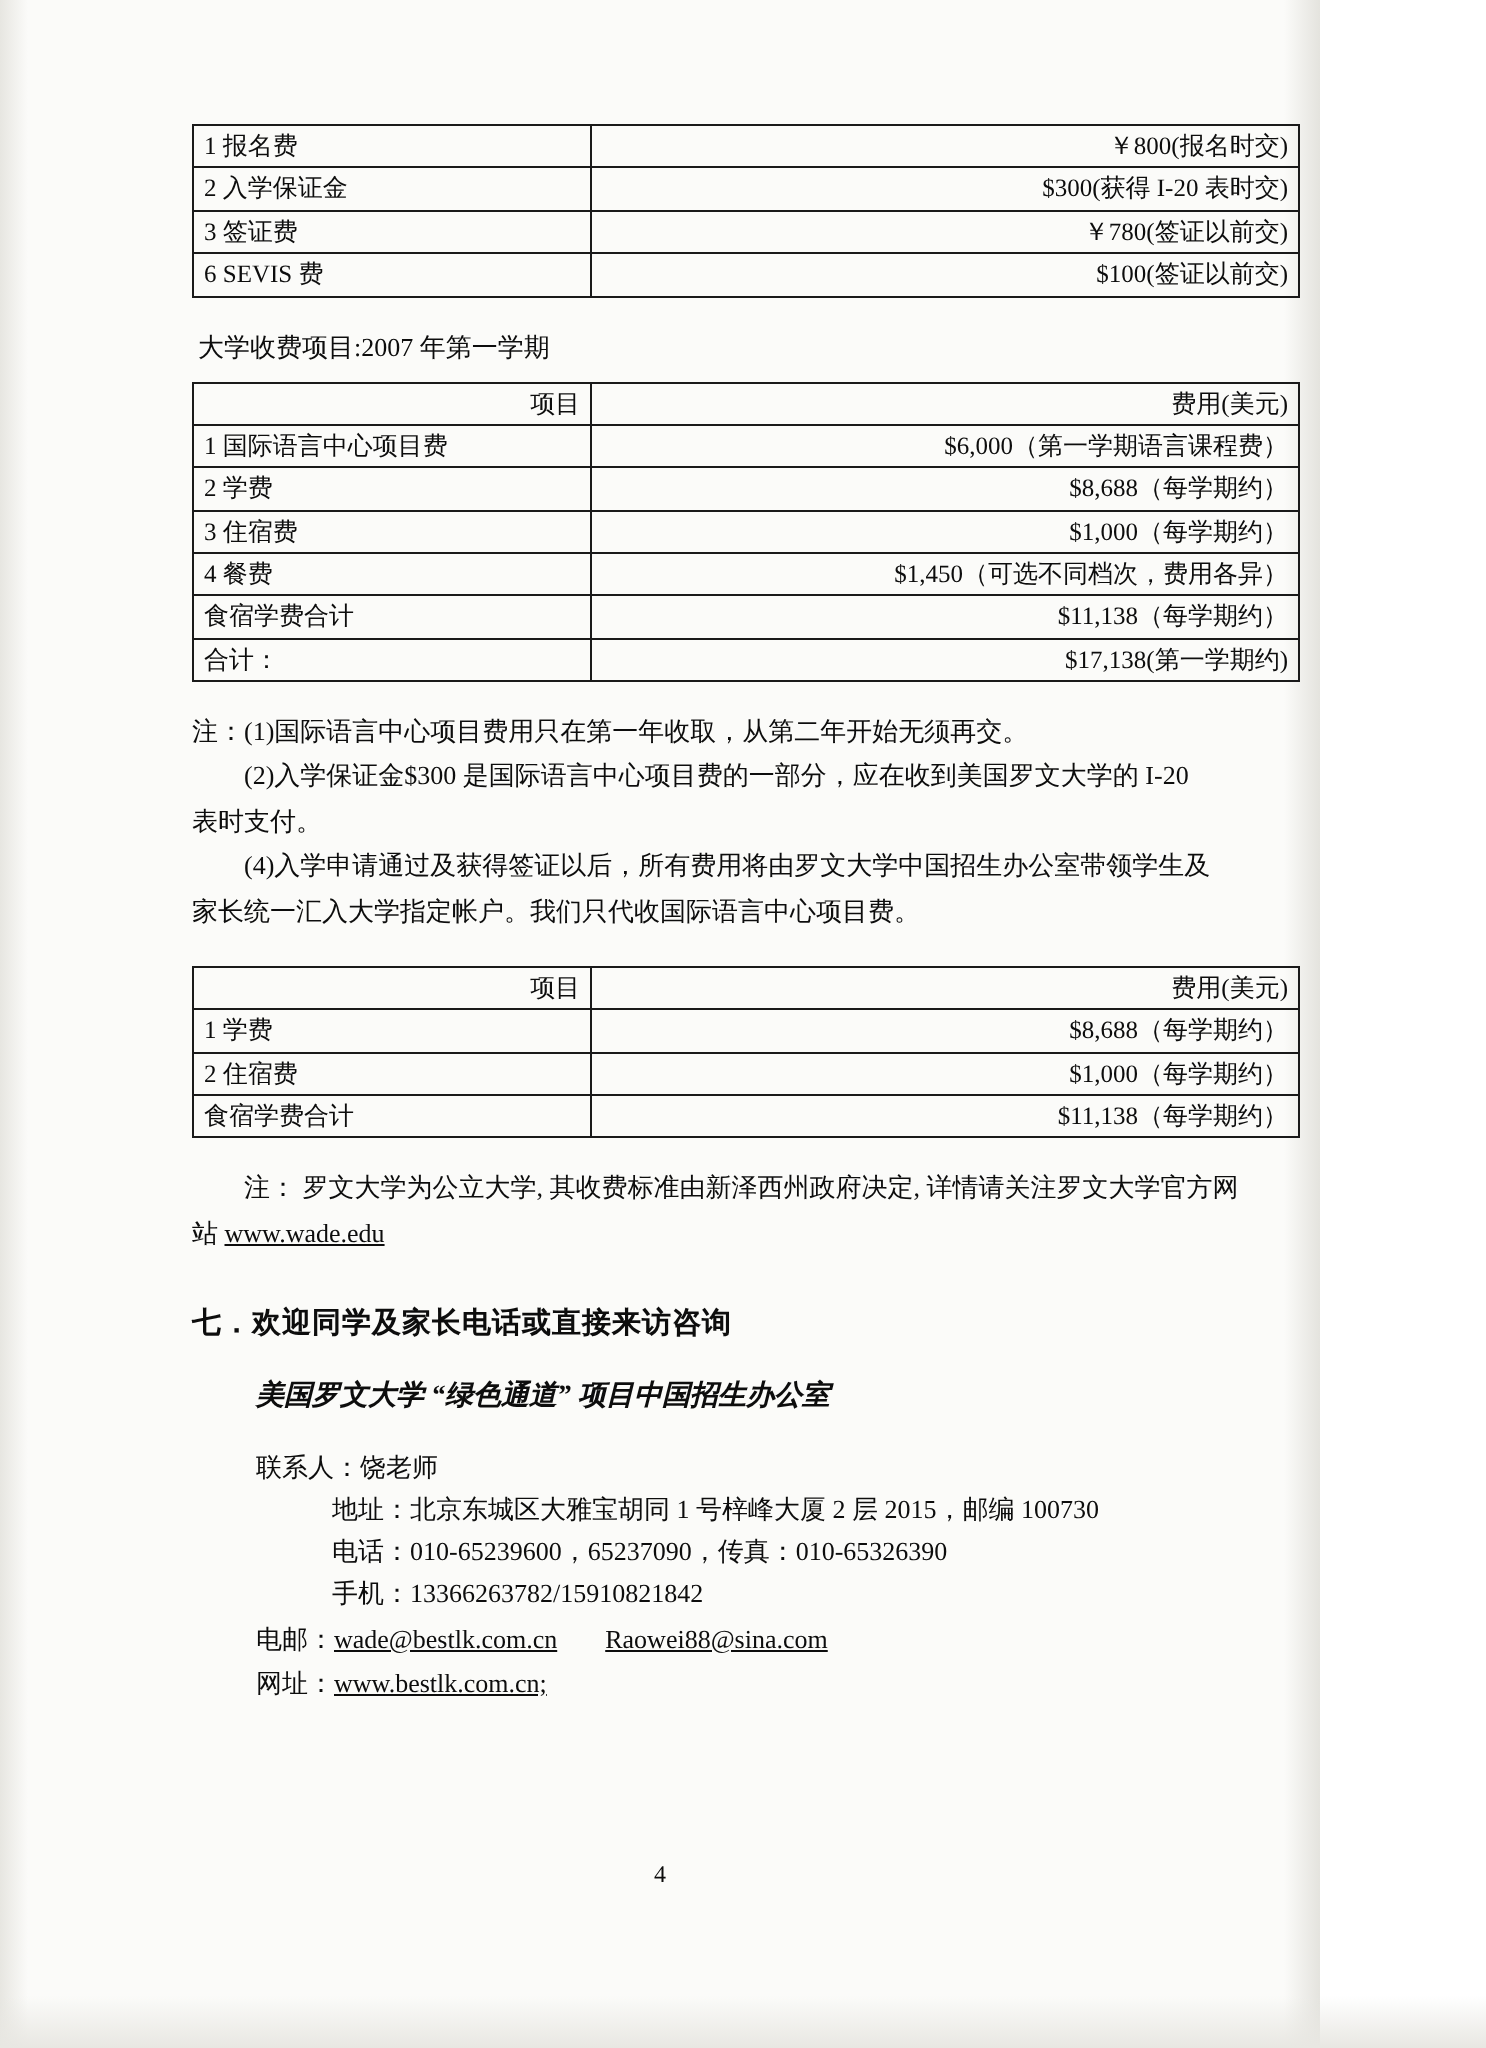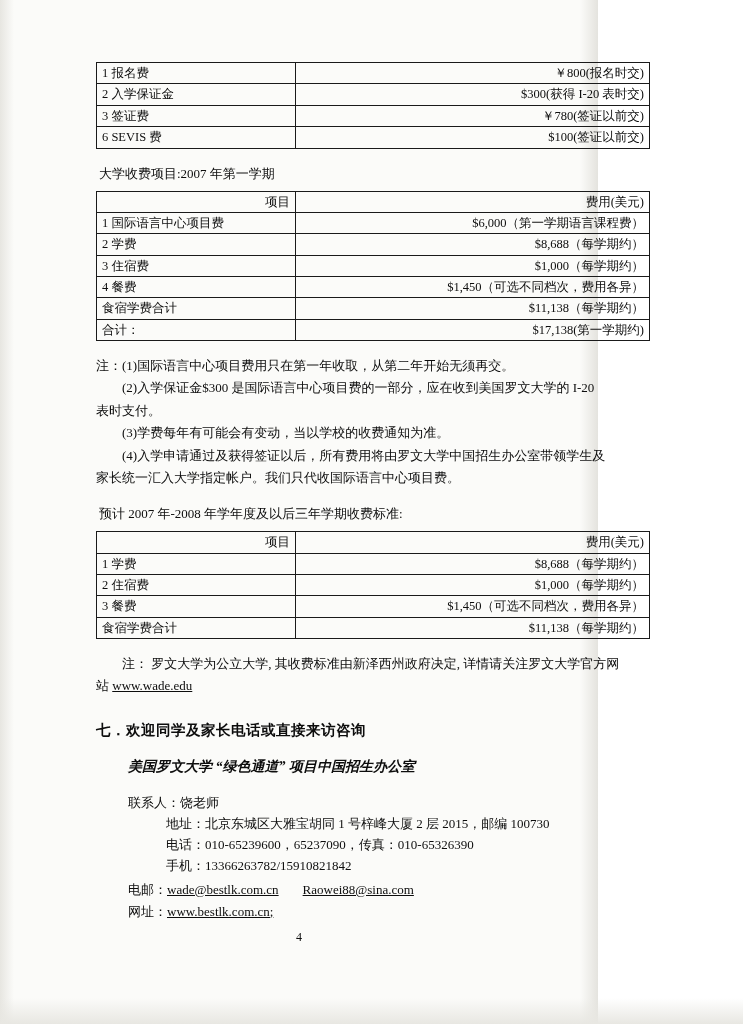--- a/index.html
+++ b/index.html
@@ -11,21 +11,21 @@
     width: 743px;
     height: 1024px;
     position: relative;
     font-family: "Liberation Serif", "DejaVu Serif", serif;
     color: #0d0d0d;
     overflow: hidden;
   }
   .page {
     position: absolute;
     top: 0; left: 0;
-    width: 598px;
+    width: 660px;
     height: 1024px;
     background: #fbfbf9;
     box-sizing: border-box;
   }
   
   .scan-edge-left {
     position: absolute;
     left: 0; top: 0;
     width: 14px; height: 1024px;
     background: linear-gradient(to right, #e7e6e1, rgba(255,255,255,0));
@@ -202,28 +202,26 @@
           <td class="left">合计：</td>
           <td class="center">$17,138(第一学期约)</td>
         </tr>
       </tbody>
     </table>
 
     <div class="notes">
       <div class="n-line">注：(1)国际语言中心项目费用只在第一年收取，从第二年开始无须再交。</div>
       <div class="n-indent">(2)入学保证金$300 是国际语言中心项目费的一部分，应在收到美国罗文大学的 I-20</div>
       <div class="n-hang">表时支付。</div>
-      <div class="n-indent">(3)学费每年有可能会有变动，当以学校的收费通知为准。</div>
       <div class="n-indent">(4)入学申请通过及获得签证以后，所有费用将由罗文大学中国招生办公室带领学生及</div>
       <div class="n-hang">家长统一汇入大学指定帐户。我们只代收国际语言中心项目费。</div>
     </div>
 
     <div class="block-gap-1"></div>
 
-    <div class="caption">预计 2007 年-2008 年学年度及以后三年学期收费标准:</div>
 
     <table class="doc-table">
       <colgroup>
           <col class="col-a">
           <col class="col-b">
         </colgroup>
       <thead>
         <tr>
           <th>项目</th>
           <th>费用(美元)</th>
@@ -232,24 +230,20 @@
       <tbody>
         <tr>
           <td class="left">1 学费</td>
           <td class="center">$8,688（每学期约）</td>
         </tr>
         <tr>
           <td class="left">2 住宿费</td>
           <td class="center">$1,000（每学期约）</td>
         </tr>
         <tr>
-          <td class="left">3 餐费</td>
-          <td class="center">$1,450（可选不同档次，费用各异）</td>
-        </tr>
-        <tr>
           <td class="left">食宿学费合计</td>
           <td class="center">$11,138（每学期约）</td>
         </tr>
       </tbody>
     </table>
 
     <div class="note-wrap">
       <div class="w-indent">注： 罗文大学为公立大学, 其收费标准由新泽西州政府决定, 详情请关注罗文大学官方网</div>
       <div>站 <span class="link">www.wade.edu</span></div>
     </div>

